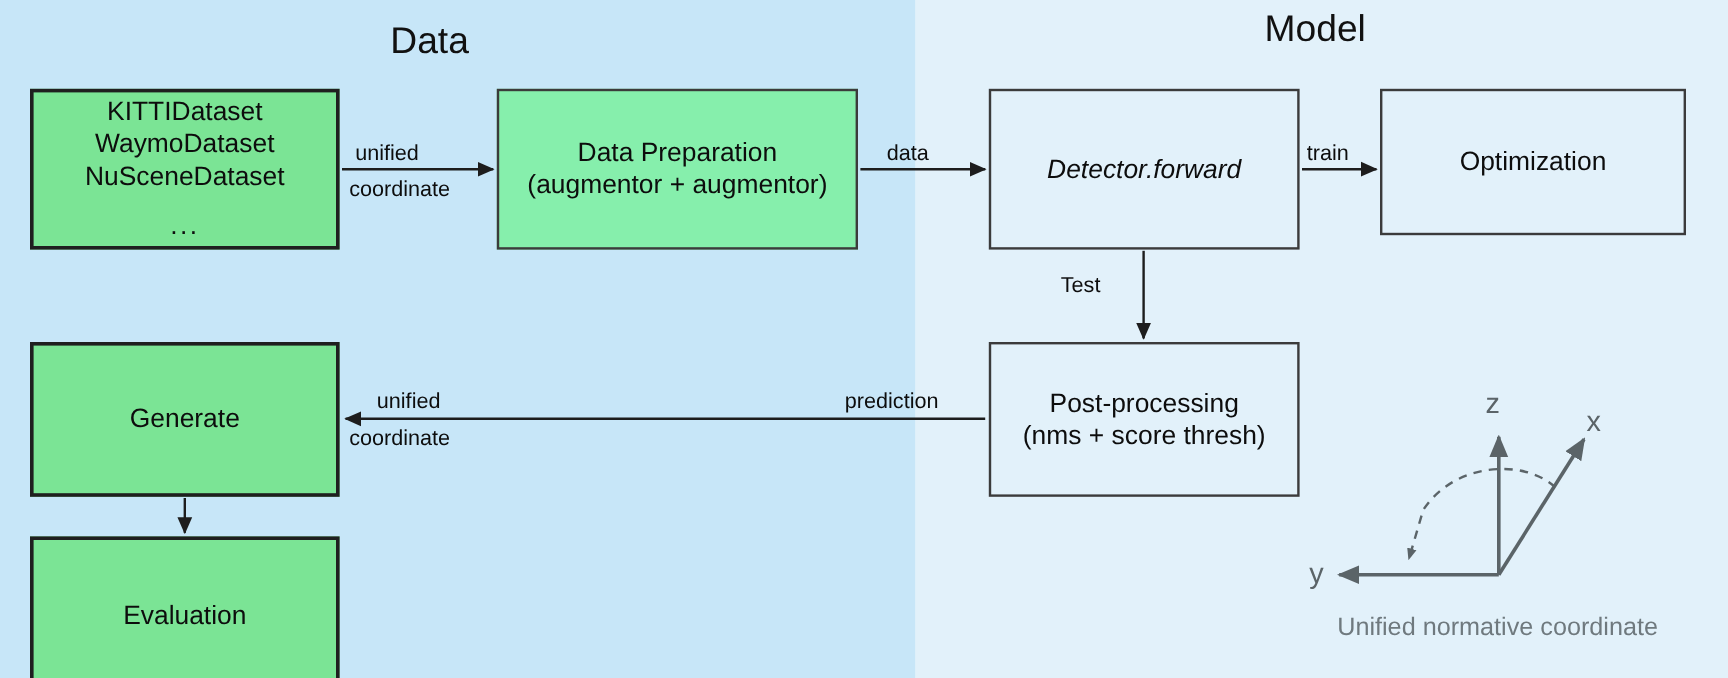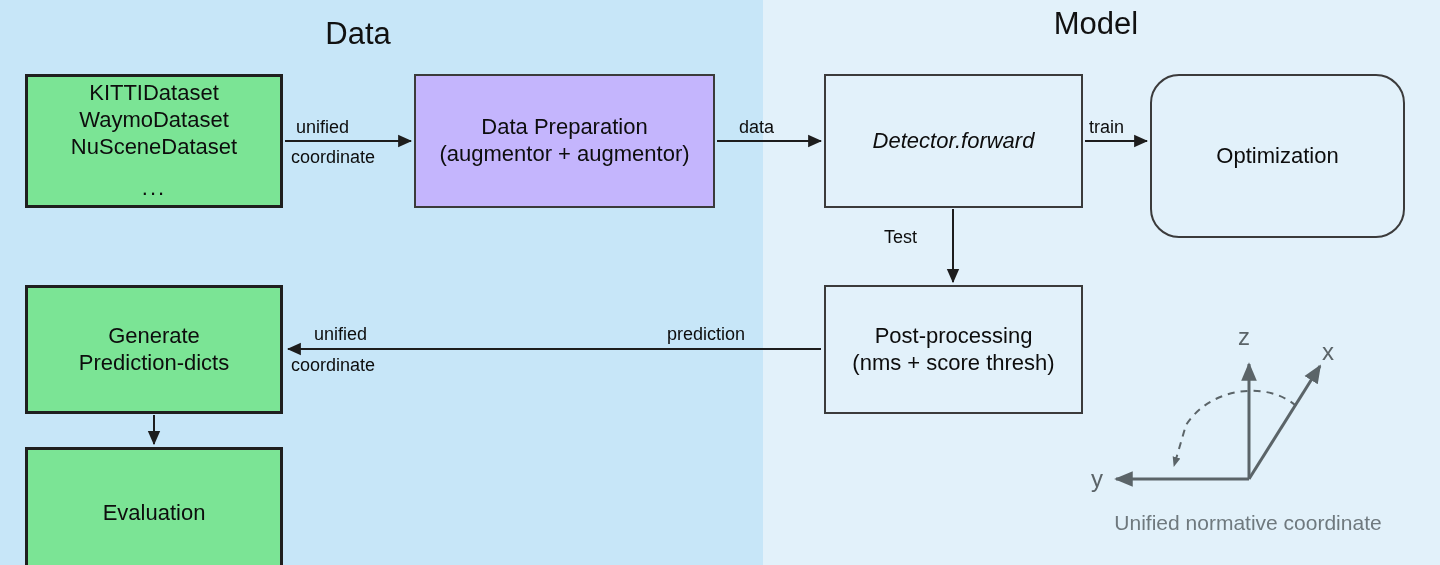--- a/index.html
+++ b/index.html
@@ -43,21 +43,21 @@
     color: #0d0d0d;
     font-size: 22px;
     line-height: 1.22;
     white-space: nowrap;
   }
   .node.green {
     background: #7be495;
     border: 3px solid #1f1f1f;
   }
   .node.blue {
-    background: #c4b5fd;
+    background: #86efac;
     border: 2px solid #3b3b3b;
   }
   .node.blue.light {
     background: #e2f1fa;
   }
   .node .line { display: block; }
   .node .dots { display: block; padding-top: 14px; font-size: 22px; letter-spacing: 2px;}
 
   svg.edges {
     position: absolute;
@@ -147,48 +147,47 @@
 
   <div class="node blue" style="left:414px; top:74px; width:301px; height:134px;">
     <span class="line">Data Preparation</span>
     <span class="line">(augmentor + augmentor)</span>
   </div>
 
   <div class="node blue light" style="left:824px; top:74px; width:259px; height:134px;font-style:italic;">
     <span class="line">Detector.forward</span>
   </div>
 
-  <div class="node blue light" style="left:1150px; top:74px; width:255px; height:164px;border-radius:29px;">
+  <div class="node blue light" style="left:1150px; top:74px; width:255px; height:122px;">
     <span class="line">Optimization</span>
   </div>
 
   <div class="node blue light" style="left:824px; top:285px; width:259px; height:129px;">
     <span class="line">Post-processing</span>
     <span class="line">(nms + score thresh)</span>
   </div>
 
   <div class="node green" style="left:25px; top:285px; width:258px; height:129px;">
     <span class="line">Generate</span>
-    <span class="line">Prediction-dicts</span>
   </div>
 
   <div class="node green" style="left:25px; top:447px; width:258px; height:132px;">
     <span class="line">Evaluation</span>
   </div>
 
   <div class="edge-label" style="left:296px; top:118px;">unified</div>
   <div class="edge-label" style="left:291px; top:148px;">coordinate</div>
 
   <div class="edge-label" style="left:739px; top:118px;">data</div>
 
   <div class="edge-label" style="left:1089px; top:118px;">train</div>
 
   <div class="edge-label" style="left:884px; top:228px;">Test</div>
 
-  <div class="edge-label" style="left:667px; top:325px;">prediction</div>
+  <div class="edge-label" style="left:704px; top:325px;">prediction</div>
 
   <div class="edge-label" style="left:314px; top:325px;">unified</div>
   <div class="edge-label" style="left:291px; top:356px;">coordinate</div>
 
   <div class="axis-label" style="left:1238px; top:325px;">z</div>
   <div class="axis-label" style="left:1322px; top:340px;">x</div>
   <div class="axis-label" style="left:1091px; top:467px;">y</div>
 
   <div class="caption" style="left:1248px; top:512px;">Unified normative coordinate</div>
 

